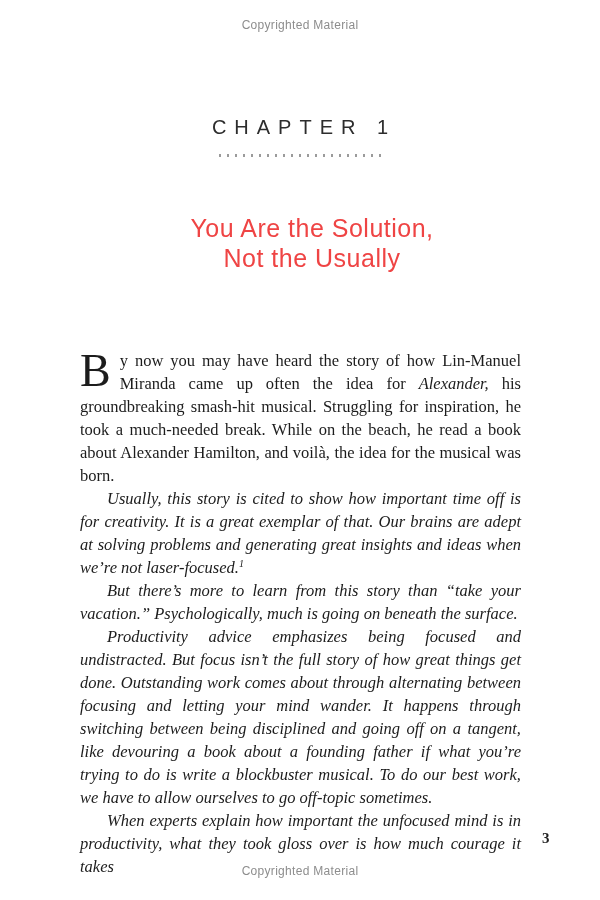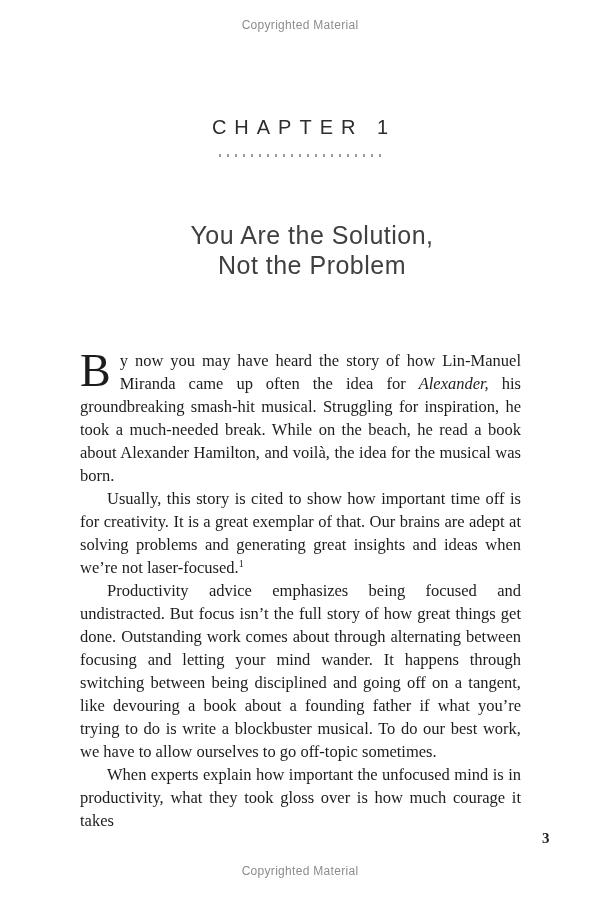--- a/index.html
+++ b/index.html
@@ -49,44 +49,44 @@
     transform: translateX(-50%);
     width: 162px;
     height: 3px;
     background-image: repeating-linear-gradient(to right, #9b9b9b 0 2px, transparent 2px 8px);
   }
   .title {
     position: absolute;
     top: 204px;
     left: 0;
     right: 0;
-    margin: 16px;
+    margin: 9px;
     text-align: center;
     font-family: "Liberation Sans", sans-serif;
     font-weight: 400;
     font-size: 25px;
     line-height: 30px;
     letter-spacing: 0.5px;
-    color: #404040;
+    color: #ef4444;
     padding-left: 24px;
   }
   .title .tline { display: block; }
 
   .body-text {
     position: absolute;
     top: 349px;
     left: 80px;
     width: 441px;
     font-size: 16.5px;
     line-height: 23px;
     text-align: justify;
     color: #1c1c1c;
   }
   .para { margin: 0; padding: 0; }
-  .para.indent { text-indent: 27px; }
+  .para.indent { text-indent: 27px; font-style: italic; }
   .dropcap {
     float: left;
     font-size: 46px;
     line-height: 40px;
     padding: 2px 9px 0 0;
     color: #1c1c1c;
   }
   em { font-style: italic; }
   sup.footnote {
     font-size: 10px;
@@ -109,33 +109,34 @@
 <div class="page">
 
   <div class="copyright top">Copyrighted Material</div>
 
   <div class="chapter-label">CHAPTER 1</div>
 
   <div class="dots"></div>
 
   <h1 class="title">
     <span class="tline">You Are the Solution,</span>
-    <span class="tline">Not the Problem</span>
+    <span class="tline">Not the Usually</span>
   </h1>
 
   <div class="body-text">
 
     <p class="para first">
       <span class="dropcap">B</span><span>y now you may have heard the story of how Lin-Manuel Miranda came up often the idea for </span><em>Alexander,</em><span> his groundbreaking smash-hit musical. Struggling for inspiration, he took a much-needed break. While on the beach, he read a book about Alexander Hamilton, and voilà, the idea for the musical was born.</span>
     </p>
 
     <p class="para indent">
       <span>Usually, this story is cited to show how important time off is for creativity. It is a great exemplar of that. Our brains are adept at solving problems and generating great insights and ideas when we’re not laser-focused.</span><sup class="footnote">1</sup>
     </p>
 
+    <p class="para indent">But there’s more to learn from this story than “take your vacation.” Psychologically, much is going on beneath the surface.</p>
 
     <p class="para indent">Productivity advice emphasizes being focused and undistracted. But focus isn’t the full story of how great things get done. Outstanding work comes about through alternating between focusing and letting your mind wander. It happens through switching between being disciplined and going off on a tangent, like devouring a book about a founding father if what you’re trying to do is write a blockbuster musical. To do our best work, we have to allow ourselves to go off-topic sometimes.</p>
 
     <p class="para indent">When experts explain how important the unfocused mind is in productivity, what they took gloss over is how much courage it takes</p>
 
   </div>
 
   <div class="page-number">3</div>
 
   <div class="copyright bottom">Copyrighted Material</div>

